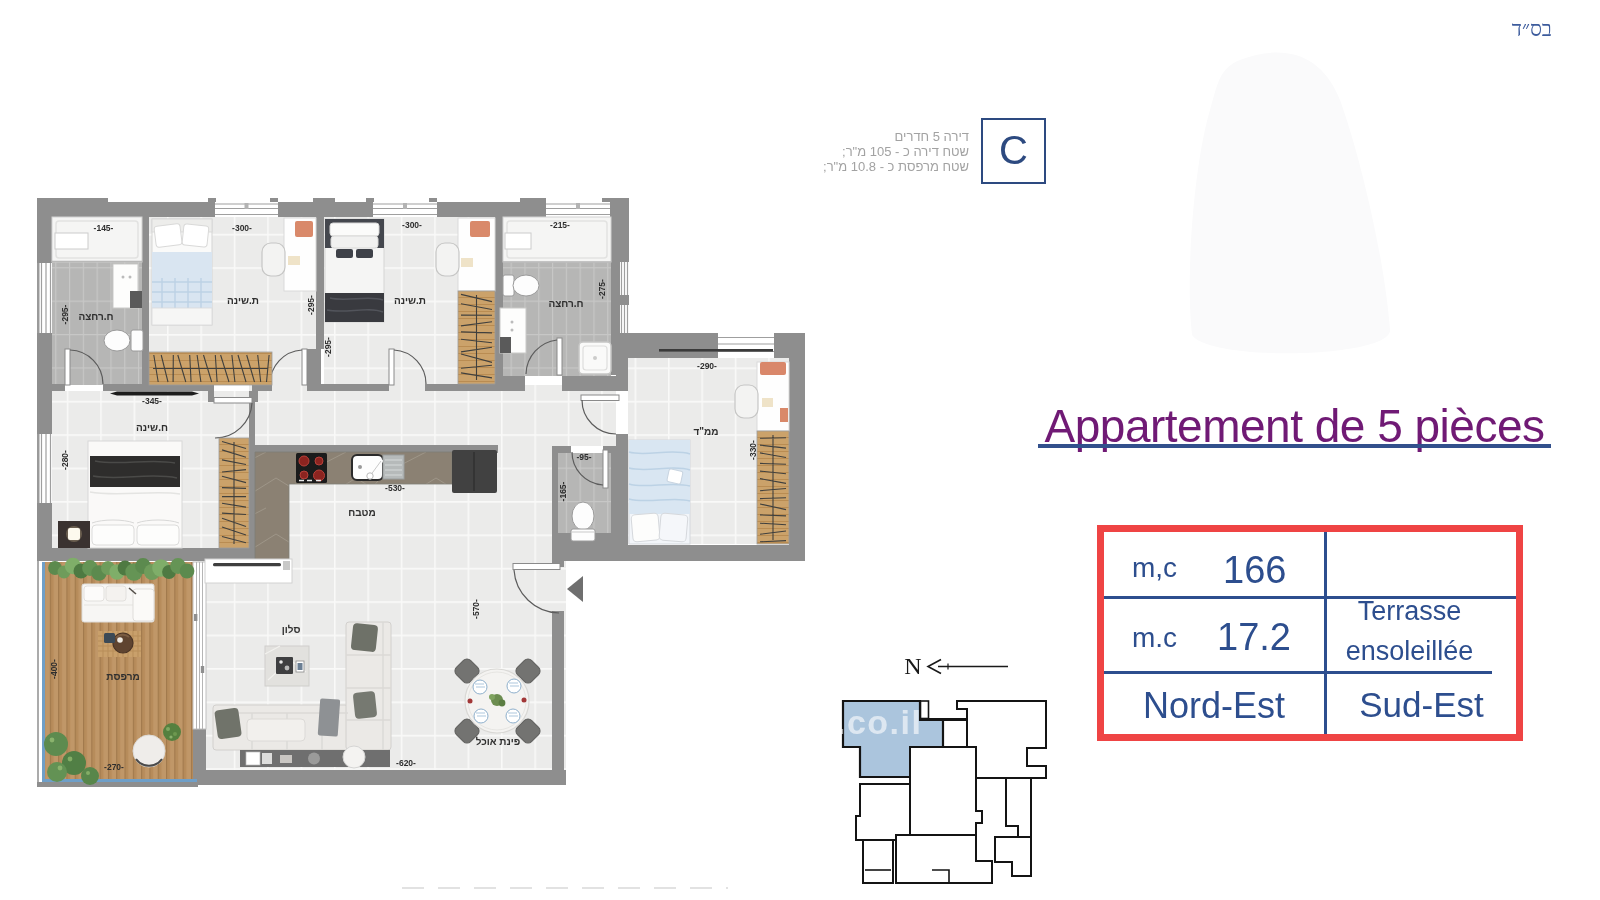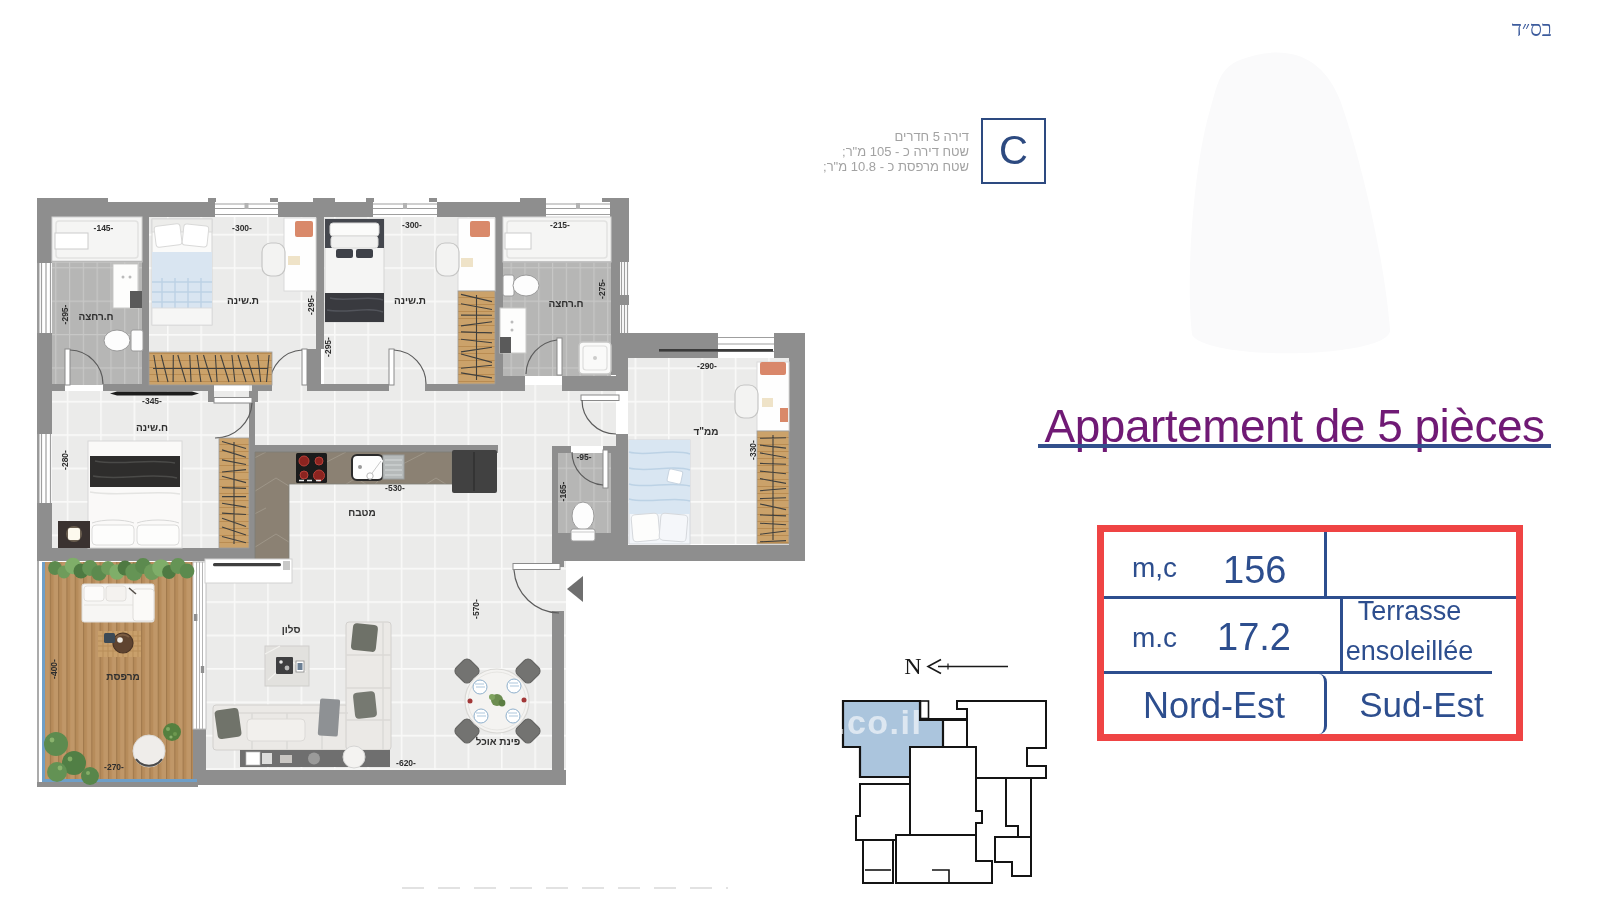--- a/index.html
+++ b/index.html
@@ -630,26 +630,26 @@
 
 <div class="abs" style="left:981px;top:118px;width:61px;height:62px;border:2px solid #2d4a80;color:#2d4a80;font-size:40px;text-align:center;line-height:60px;">C</div>
 
 <div class="abs" style="left:1038px;top:399px;width:513px;text-align:center;font-size:46px;color:#701a75;white-space:nowrap;letter-spacing:-0.5px;">Appartement de 5 pièces</div>
 
 <div class="abs" style="left:1038px;top:444px;width:513px;height:3.5px;background:#32508c;"></div>
 
 <div class="abs" style="left:1097px;top:525px;width:412px;height:202px;border:7px solid #ef4444;color:#2d4e8e;">
   <div class="abs" style="left:0;top:0;width:220px;height:64px;border-right:3px solid #2d4e8e;border-bottom:3px solid #2d4e8e;">
     <span class="abs" style="left:28px;top:20px;font-size:28px;">m,c</span>
-    <span class="abs" style="left:119px;top:17px;font-size:38px;">156</span>
+    <span class="abs" style="left:119px;top:17px;font-size:38px;">166</span>
   </div>
   <div class="abs" style="left:223px;top:0;width:189px;height:64px;border-bottom:3px solid #2d4e8e;"></div>
-  <div class="abs" style="left:0;top:67px;width:220px;height:72px;border-right:3px solid #2d4e8e;border-bottom:3px solid #2d4e8e;padding-left:16px;">
+  <div class="abs" style="left:0;top:67px;width:220px;height:72px;border-right:3px solid #2d4e8e;border-bottom:3px solid #2d4e8e;">
     <span class="abs" style="left:28px;top:23px;font-size:28px;">m.c</span>
     <span class="abs" style="left:113px;top:17px;font-size:38px;">17.2</span>
   </div>
   <div class="abs" style="left:223px;top:67px;width:165px;height:72px;border-bottom:3px solid #2d4e8e;text-align:center;font-size:27px;line-height:40px;">
         <div style="margin-top:-8px">Terrasse<br>ensoleillée</div>
       </div>
-  <div class="abs" style="left:0;top:142px;width:220px;height:60px;border-right:3px solid #2d4e8e;text-align:center;font-size:36px;line-height:63px;border-radius:8px;">Nord-Est</div>
+  <div class="abs" style="left:0;top:142px;width:220px;height:60px;border-right:3px solid #2d4e8e;text-align:center;font-size:36px;line-height:63px;">Nord-Est</div>
   <div class="abs" style="left:223px;top:142px;width:189px;height:64px;text-align:center;font-size:35px;line-height:62px;">Sud-Est</div>
 </div>
 </div>
 
 </body></html>

